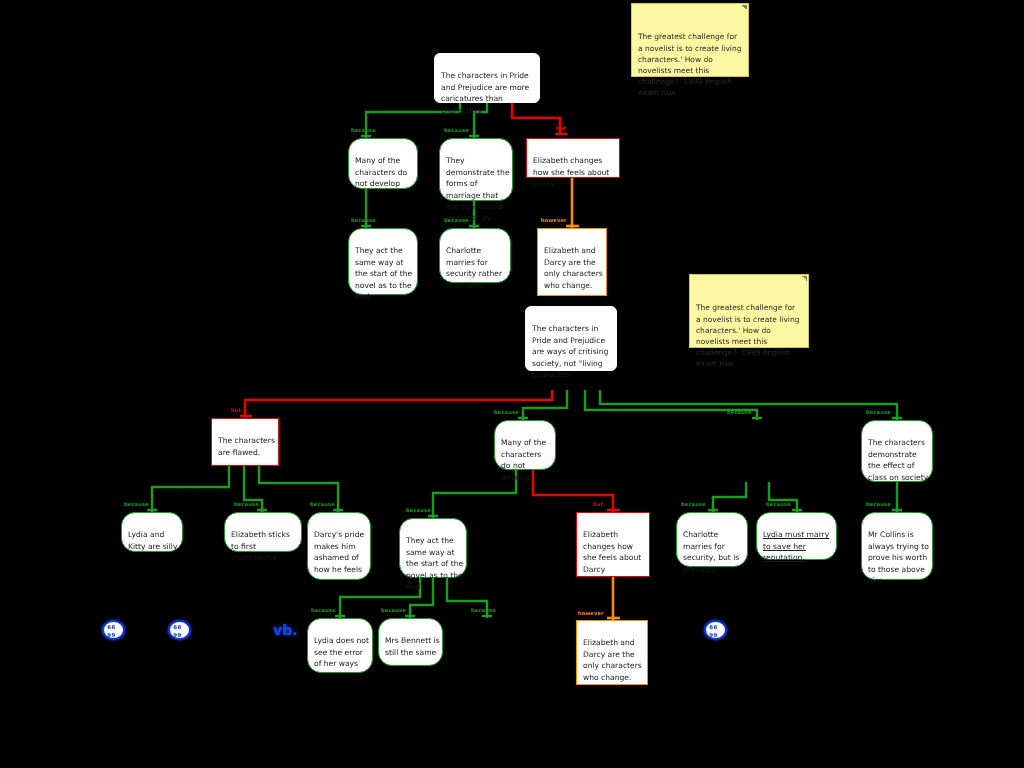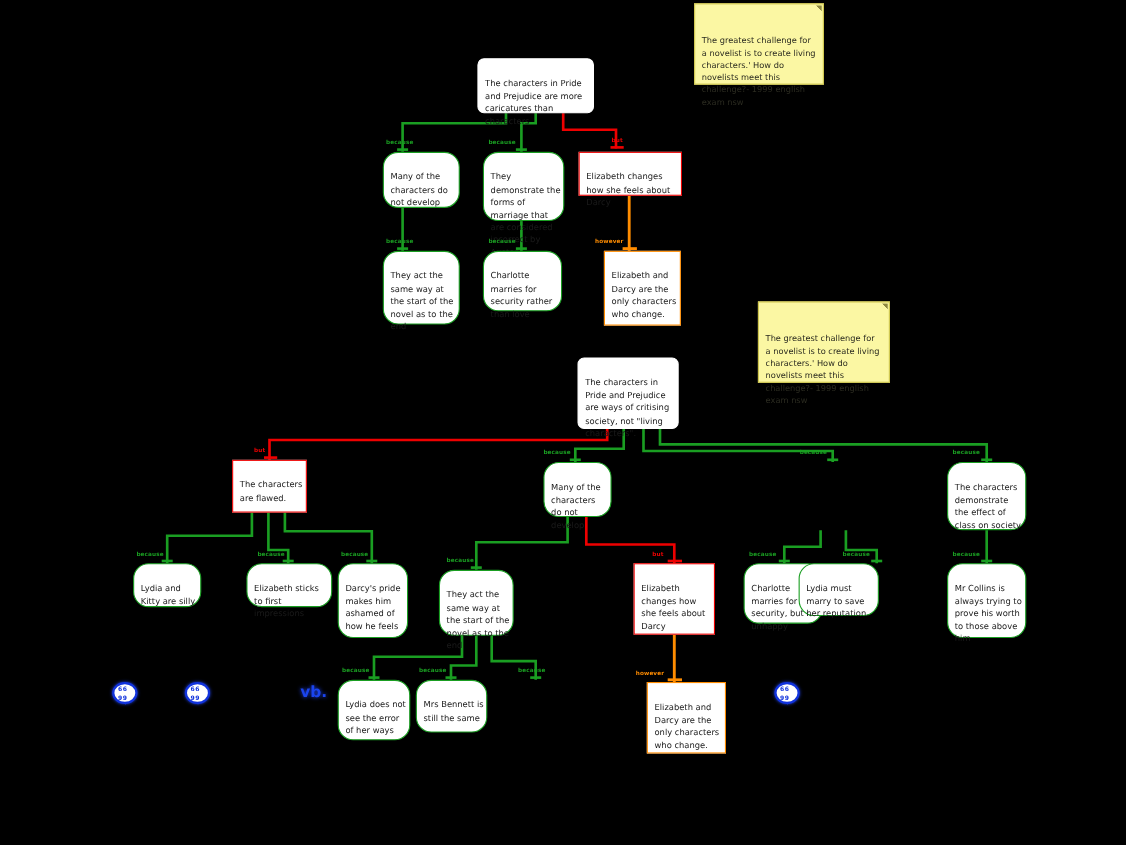--- a/index.html
+++ b/index.html
@@ -18,21 +18,21 @@
     background:#ffffff;
     box-sizing:border-box;
     color:#1a1a1a;
     font-size:7.6px;
     line-height:11.4px;
     padding:5px 2px 4px 6px;
     white-space:pre-line;
   }
   .node.green{border:1.6px solid #1a9e22;border-radius:14px;}
   .node.red{border:1.8px solid #ee0000;border-radius:0px;}
-  .node.orange{border:1.8px solid #ff8c00;border-radius:0px;margin-left:12px;}
+  .node.orange{border:1.8px solid #ff8c00;border-radius:0px;}
   .node.plain{border:1.6px solid #ffffff;border-radius:6px;}
 
   
   .caption{
     position:absolute;
     font-size:5.2px;
     font-weight:bold;
     letter-spacing:0.1px;
     white-space:nowrap;
   }
@@ -214,21 +214,21 @@
   <div class="caption c-green" style="left:444px;top:217px;"><span>because</span></div>
   <div class="node green" style="left:439px;top:228px;width:72px;height:55px;">
     <span>Charlotte marries for security rather than love</span>
   </div>
 
   <div class="caption c-orange" style="left:541px;top:217px;"><span>however</span></div>
   <div class="node orange" style="left:537px;top:228px;width:70px;height:68px;">
     <span>Elizabeth and Darcy are the only characters who change.</span>
   </div>
 
-  <div class="node plain" style="left:525px;top:325px;width:92px;height:65px;">
+  <div class="node plain" style="left:525px;top:306px;width:92px;height:65px;">
     <span>The characters in Pride and Prejudice are ways of critising society, not "living characters".</span>
   </div>
 
   <div class="caption c-red" style="left:231px;top:407px;"><span>but</span></div>
   <div class="node red" style="left:211px;top:418px;width:68px;height:48px;">
     <span>The characters are flawed.</span>
   </div>
 
   <div class="caption c-green" style="left:494px;top:409px;"><span>because</span></div>
   <div class="node green" style="left:494px;top:420px;width:62px;height:50px;">
@@ -266,21 +266,21 @@
   <div class="node red" style="left:576px;top:512px;width:74px;height:65px;">
     <span>Elizabeth changes how she feels about Darcy</span>
   </div>
 
   <div class="caption c-green" style="left:681px;top:501px;"><span>because</span></div>
   <div class="node green" style="left:676px;top:512px;width:72px;height:55px;">
     <span>Charlotte marries for security, but is unhappy</span>
   </div>
 
   <div class="caption c-green" style="left:766px;top:501px;"><span>because</span></div>
-  <div class="node green" style="left:726px;top:512px;width:73px;height:48px;">
+  <div class="node green" style="left:756px;top:512px;width:81px;height:48px;text-decoration:underline;">
     <span>Lydia must marry to save her reputation.</span>
   </div>
 
   <div class="caption c-green" style="left:866px;top:501px;"><span>because</span></div>
   <div class="node green" style="left:861px;top:512px;width:72px;height:68px;">
     <span>Mr Collins is always trying to prove his worth to those above him</span>
   </div>
 
   <div class="caption c-green" style="left:311px;top:607px;"><span>because</span></div>
   <div class="node green" style="left:307px;top:618px;width:66px;height:55px;">

